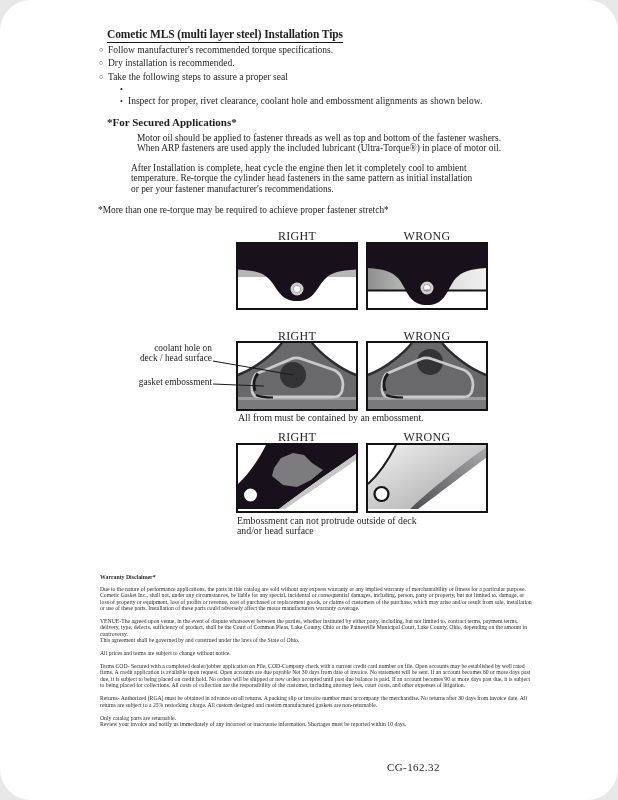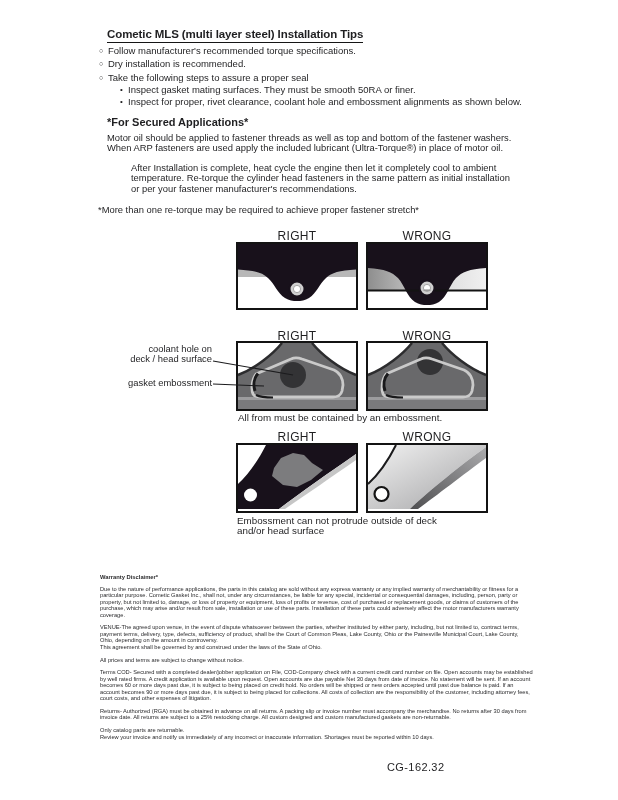--- a/index.html
+++ b/index.html
@@ -1,19 +1,20 @@
 <!DOCTYPE html>
 <html><head>
 <meta charset="utf-8">
 <style>
   html,body{margin:0;padding:0;background:#e8e8e8;}
   .page{
     position:relative;width:618px;height:800px;background:#ffffff;
     margin:0 auto;overflow:hidden;color:#1f1f21;
-    font-family:Liberation Sans, sans-serif;
+    font-family:Liberation Serif, serif;
+    border-radius:31px;
   }
   .abs{position:absolute;}
   .title{
     font-size:11.5px;font-weight:bold;letter-spacing:-0.1px;
     border-bottom:1.5px solid #151515;padding-bottom:2px;display:inline-block;
   }
   .tips{font-size:9.5px;line-height:13.4px;}
   .tip-row{display:flex;align-items:center;}
   .tip-row .marker{width:9px;font-size:7px;flex:0 0 9px;}
   .sub-row{padding-left:21px;line-height:11.9px;}
@@ -46,30 +47,29 @@
     <div class="tip-row">
       <span class="marker">○</span>
       <span>Dry installation is recommended.</span>
     </div>
     <div class="tip-row">
       <span class="marker">○</span>
       <span>Take the following steps to assure a proper seal</span>
     </div>
     <div class="tip-row sub-row">
       <span class="marker">•</span>
-      <span>Inspect gasket mating surfaces.  They must be smooth 50RA or finer.</span>
     </div>
     <div class="tip-row sub-row">
       <span class="marker">•</span>
       <span>Inspect for proper, rivet clearance, coolant hole and embossment alignments as shown below.</span>
     </div>
   </div>
 
   <div class="abs h2" style="left:107px;top:116px;">*For Secured Applications*</div>
-  <div class="abs para" style="left:107px;top:133px;">Motor oil should be applied to fastener threads as well as top and bottom of the fastener washers.
+  <div class="abs para" style="left:107px;top:133px;text-align:center;">Motor oil should be applied to fastener threads as well as top and bottom of the fastener washers.
 When ARP fasteners are used apply the included lubricant (Ultra-Torque®) in place of motor oil.</div>
   <div class="abs para" style="left:107px;top:163px;margin-left:24px;">After Installation is complete, heat cycle the engine then let it completely cool to ambient
 temperature. Re-torque the cylinder head fasteners in the same pattern as initial installation
 or per your fastener manufacturer's recommendations.</div>
   <div class="abs para" style="left:98px;top:205px;">*More than one re-torque may be required to achieve proper fastener stretch*</div>
 
   <div class="abs dlabel" style="left:236px;top:229px;">RIGHT</div>
   <div class="abs dlabel" style="left:366px;top:229px;">WRONG</div>
 
   <div class="abs" style="left:236px;top:242px;">

